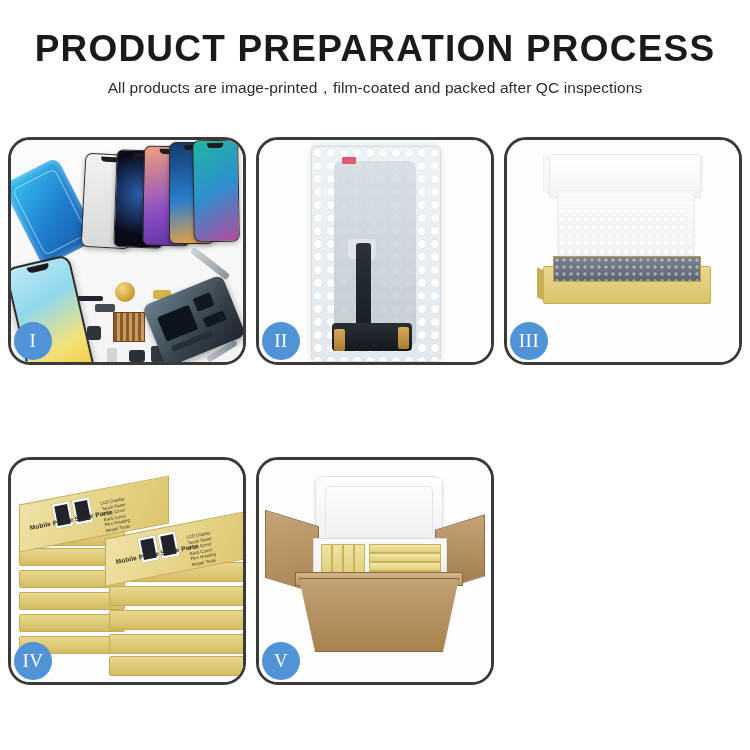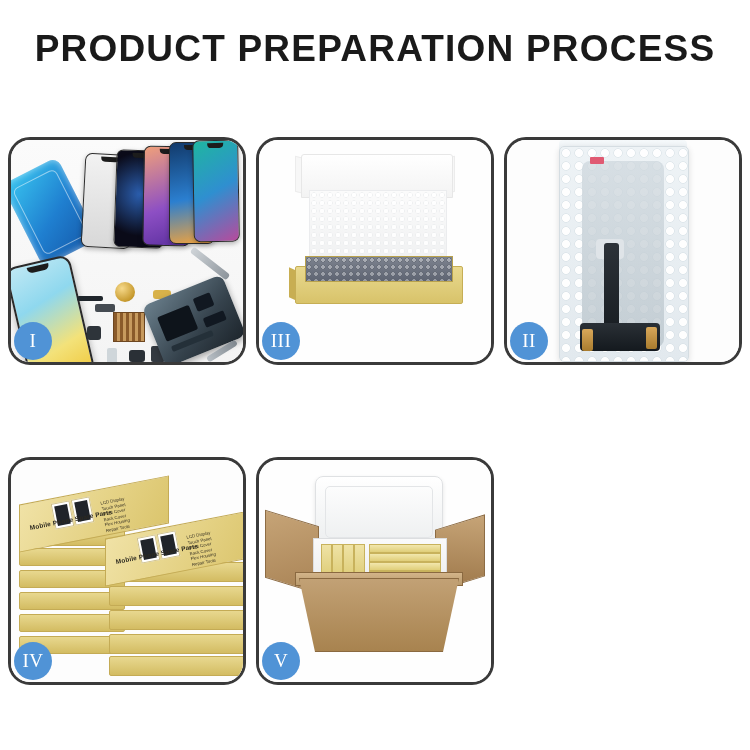--- a/index.html
+++ b/index.html
@@ -318,20 +318,21 @@
     transform:rotate(-6deg);z-index:-1;
   }
 </style>
 </head>
 <body>
 
 <div class="page">
 
   <div class="header">
     <div class="title">PRODUCT PREPARATION PROCESS</div>
+    <div class="subtitle">All products are image-printed，film-coated and packed after QC inspections</div>
   </div>
 
   <div class="grid">
 
     <div class="panel">
       <div class="scene p1">
         <div class="oca"></div>
         <div class="fanphone f1"></div>
         <div class="fanphone f2"></div>
         <div class="fanphone f3"></div>
@@ -356,48 +357,48 @@
           <span class="chip c3"></span>
           <span class="chip c4"></span>
         </div>
         <div class="driver"></div>
         <div class="driver2"></div>
       </div>
       <div class="badge">I</div>
     </div>
 
     <div class="panel">
-      <div class="scene p3">
-        <div class="lidflapL"></div>
-        <div class="lidflapR"></div>
-        <div class="lidback"></div>
-        <div class="foam"></div>
-        <div class="traywrap">
-          <div class="trayleftface"></div>
-          <div class="traybase"></div>
-          <div class="trayinner"></div>
-        </div>
-      </div>
-      <div class="badge">III</div>
-    </div>
-
-    <div class="panel">
       <div class="scene p2">
         <div class="bagtop"></div>
         <div class="bubblebag">
           <div class="screenin"></div>
           <div class="redtab"></div>
           <div class="flexpad"></div>
           <div class="flexcable"></div>
           <div class="flexfoot"></div>
           <div class="gold g1"></div>
           <div class="gold g2"></div>
         </div>
       </div>
       <div class="badge">II</div>
+    </div>
+
+    <div class="panel">
+      <div class="scene p3">
+        <div class="lidflapL"></div>
+        <div class="lidflapR"></div>
+        <div class="lidback"></div>
+        <div class="foam"></div>
+        <div class="traywrap">
+          <div class="trayleftface"></div>
+          <div class="traybase"></div>
+          <div class="trayinner"></div>
+        </div>
+      </div>
+      <div class="badge">III</div>
     </div>
 
     <div class="panel">
       <div class="scene p4">
         <div class="stack">
           <div class="sbox sside lc l1"></div>
           <div class="sbox sside lc l2"></div>
           <div class="sbox sside lc l3"></div>
           <div class="sbox sside lc l4"></div>
           <div class="sbox sside lc l5"></div>

